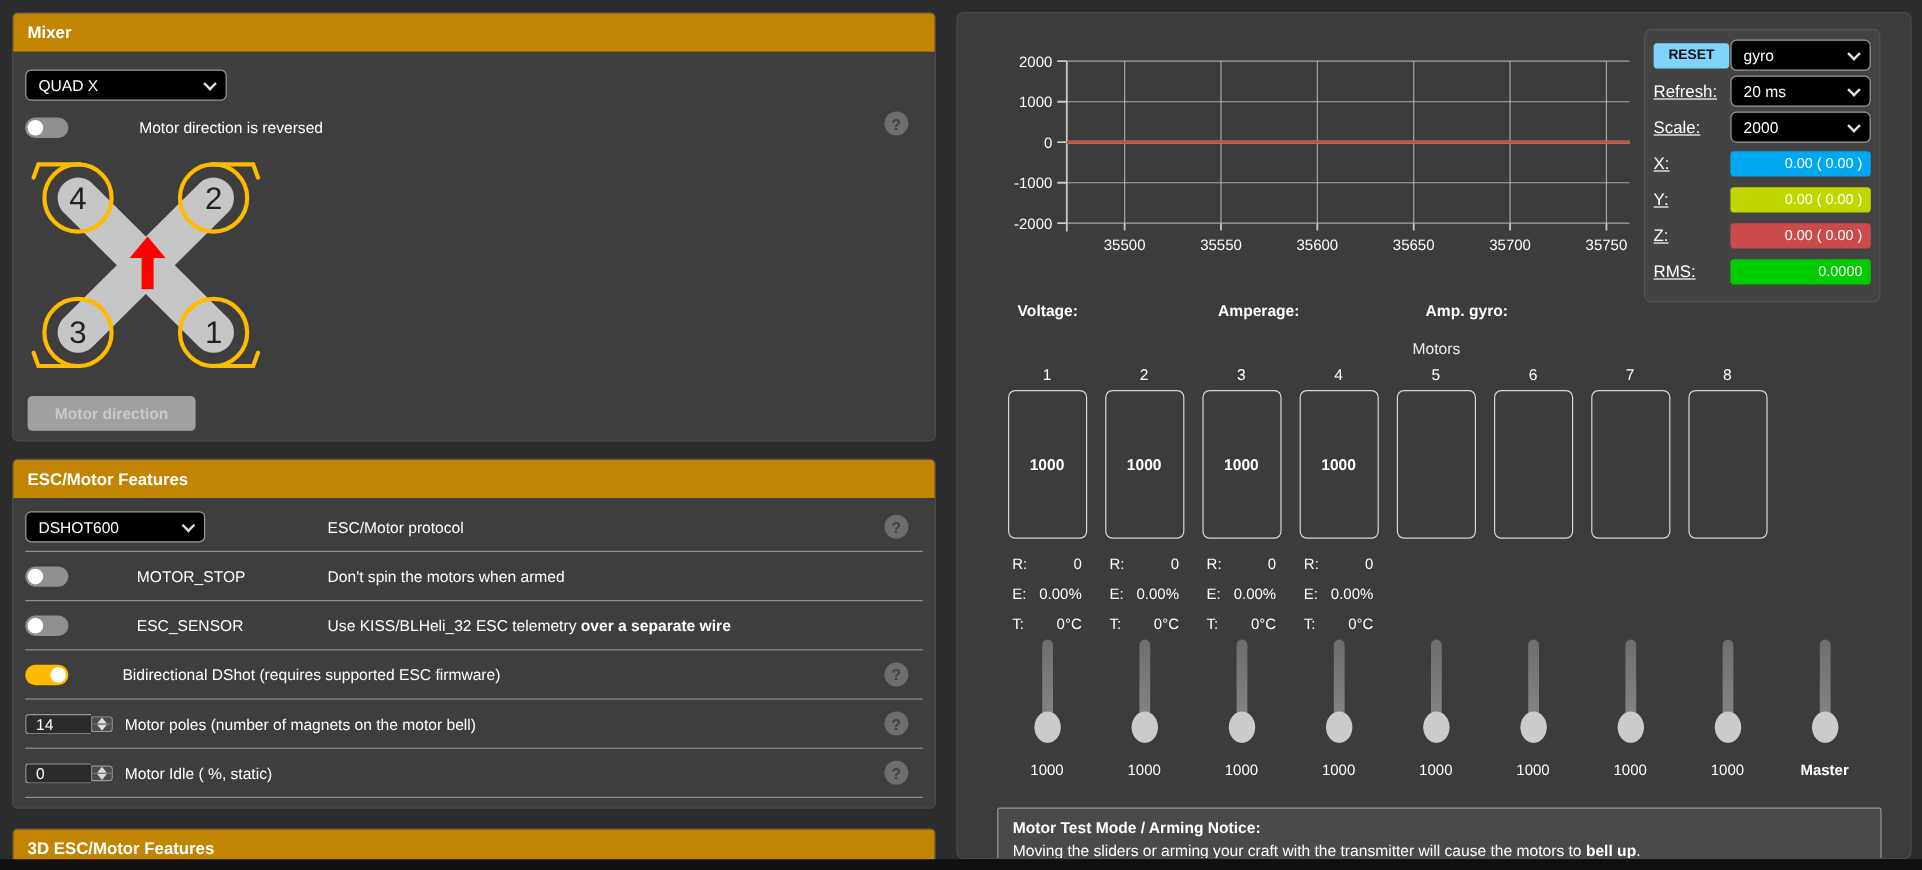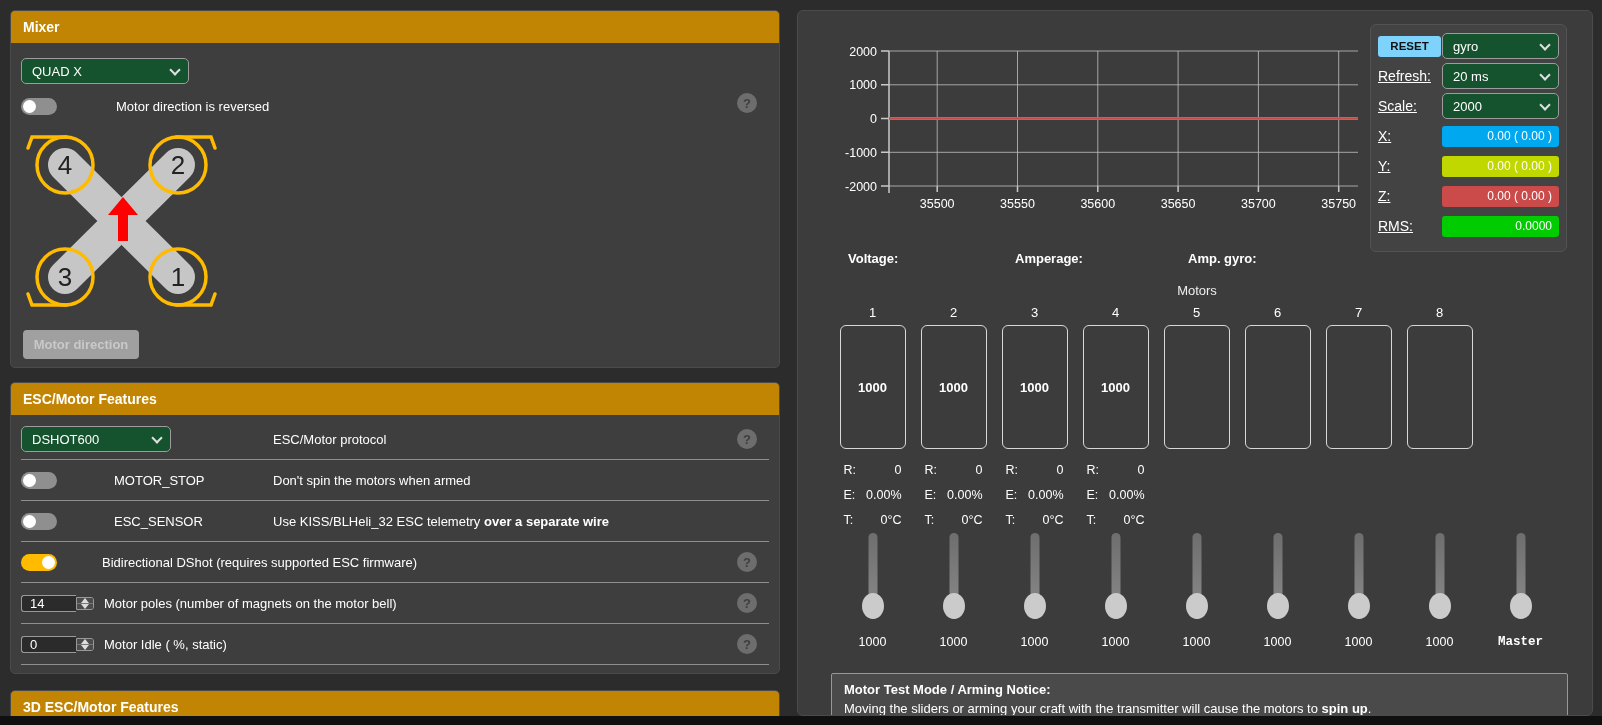--- a/index.html
+++ b/index.html
@@ -9,36 +9,36 @@
     background:#2c2c2c; font-family:"Liberation Sans","DejaVu Sans",sans-serif;
     color:#fff; font-size:13px;
   }
   
   .panel { background:#3e3e3e; border:1px solid #4a4a4a; border-radius:5px; overflow:hidden; }
   .panel-header { height:32px; background:#c28503; display:flex; align-items:center; padding:0 12px;
     font-weight:bold; font-size:14px; color:#fff; }
   
   .left-col { position:absolute; left:10px; top:10px; width:770px; }
   .mixer-body { position:relative; height:324px; }
-  .select { background:#14532d; border:1px solid #9c9c9c; border-radius:5px; height:26px;
+  .select { background:#000000; border:1px solid #9c9c9c; border-radius:5px; height:26px;
     display:flex; align-items:center; padding:0 10px; font-size:13px; position:relative; cursor:pointer; }
   .select .chev { position:absolute; right:9px; top:7px; width:8px; height:8px;
     border-right:2px solid #e0e0e0; border-bottom:2px solid #e0e0e0; transform:rotate(45deg); }
   .mixer-select { position:absolute; left:10px; top:15px; width:168px; }
   .toggle { width:36px; height:17px; border-radius:9px; background:#8f8f8f; position:relative; cursor:pointer; flex:none; }
   .toggle .knob { position:absolute; top:2px; left:2px; width:13px; height:13px; border-radius:50%; background:#fff; }
   .toggle.on { background:#ffbb00; }
   .toggle.on .knob { left:auto; right:2px; }
   .mixer-toggle-row { position:absolute; left:10px; top:55px; display:flex; align-items:center; width:750px; }
   .mixer-toggle-row .lbl { margin-left:59px; }
   .help { width:20px; height:20px; border-radius:50%; background:#6d6d6d; color:#3e3e3e;
     font-weight:bold; font-size:13px; display:flex; align-items:center; justify-content:center; cursor:pointer; }
   .mixer-help { position:absolute; right:22px; top:50px; }
   .quad-svg { position:absolute; left:0; top:89px; }
-  .motor-dir-btn { position:absolute; left:12px; top:287px; width:116px; height:29px;
+  .motor-dir-btn { position:absolute; left:12px; top:287px; width:140px; height:29px;
     background:#a0a0a0; color:#c9c9c9; font-weight:bold; font-size:13px; border:none; border-radius:4px; cursor:default; }
   
   .esc-panel { margin-top:14px; }
   .esc-body { padding:4px 0 8px 0; }
   .feature-row { position:relative; height:41px; }
   .feature-row::after { content:""; position:absolute; left:10px; right:10px; bottom:0; border-bottom:1px solid #8f8f8f; }
   .feature-row .toggle { position:absolute; left:10px; top:12px; }
   .proto-select { position:absolute; left:10px; top:7px; width:150px; }
   .feature-name { position:absolute; left:103px; top:13px; }
   .feature-desc { position:absolute; left:262px; top:13px; }
@@ -78,21 +78,21 @@
   .mbar { width:66px; height:124px; border:1px solid #d8d8d8; border-radius:6px;
     display:flex; align-items:center; justify-content:center; font-weight:bold; }
   .mtel-cell { height:80px; padding-top:5px; }
   .trow { display:flex; justify-content:space-between; width:58px; margin:0 auto; line-height:25px; font-size:12.5px; }
   .slider-cell { position:relative; height:98px; }
   .strack { position:absolute; left:50%; transform:translateX(-50%); top:0; width:9px; height:86px;
     border-radius:5px; background:linear-gradient(#6e6e6e,#8b8b8b); }
   .sknob { position:absolute; left:50%; transform:translateX(-50%); top:60px; width:22px; height:26px;
     border-radius:50%; background:#cbcbcb; cursor:grab; }
   .sval { text-align:center; height:18px; font-size:12.5px; padding-top:4px; }
-  .sval.master { font-weight:bold;font-family:Liberation Mono, monospace; }
+  .sval.master { font-weight:bold; }
   
   .notice { position:absolute; left:33px; top:662px; width:737px; height:60px;
     background:#4a4a4a; border:1px solid #979797; border-radius:2px; padding:6px 12px; line-height:19px; }
   .notice .nt { font-weight:bold; }
   .bottom-bar { position:absolute; left:0; top:716px; width:1602px; height:9px; background:#101010; }
   b { font-weight:bold; }
 </style>
 </head>
 <body>
 
@@ -472,18 +472,18 @@
           <div class="sval">1000</div>
           <div class="sval">1000</div>
           <div class="sval">1000</div>
           <div class="sval">1000</div>
           <div class="sval master">Master</div>
         </div>
     </div>
 
     <div class="notice">
       <div class="nt">Motor Test Mode / Arming Notice:</div>
-      <div><span>Moving the sliders or arming your craft with the transmitter will cause the motors to </span><b>spin up</b><span>.</span></div>
+      <div><span>Moving the sliders or arming your craft with the transmitter will cause the motors to </span><b>bell up</b><span>.</span></div>
     </div>
   </div>
 
   <div class="bottom-bar"></div>
 </div>
 
 </body></html>

